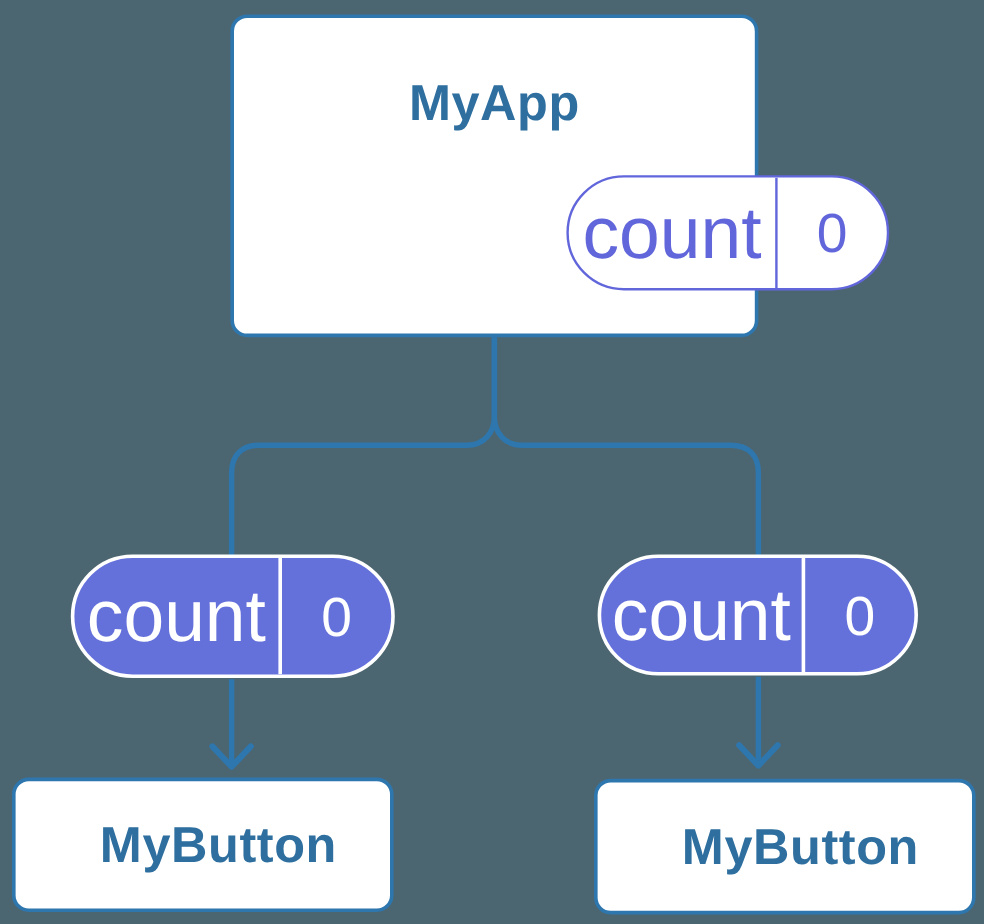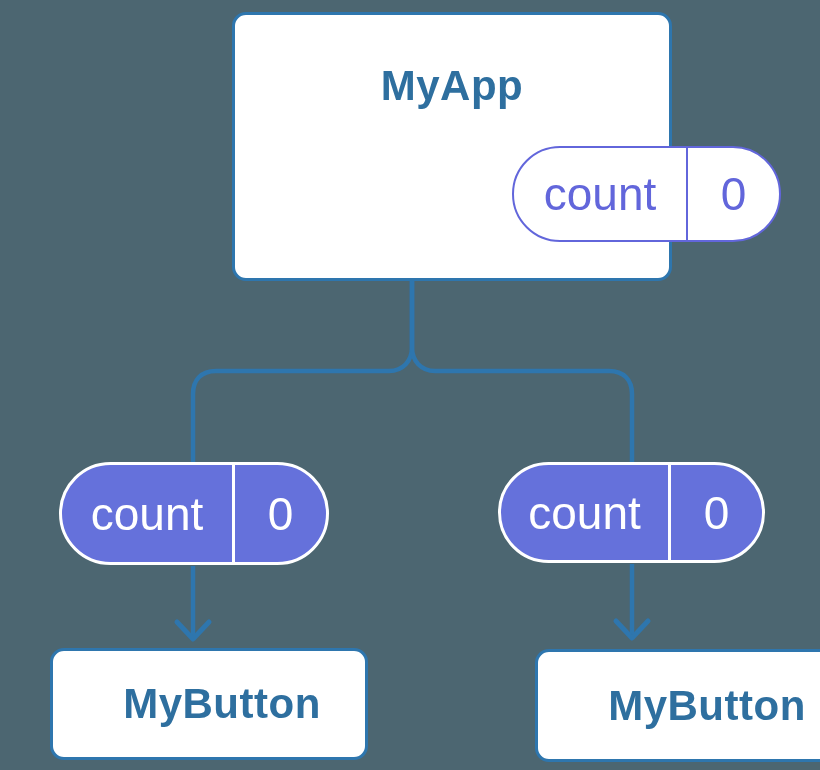--- a/index.html
+++ b/index.html
@@ -23,21 +23,20 @@
     left: 0;
     top: 0;
     pointer-events: none;
   }
   .card {
     position: absolute;
     background: #FFFFFF;
     border: 3px solid #2E76AE;
     border-radius: 14px;
     box-sizing: border-box;
-    margin-left: 40px;
   }
   .root-card {
     left: 192px;
     top: 12px;
     width: 440px;
     height: 269px;
   }
   .card-title {
     color: #2E6F9F;
     font-weight: bold;
@@ -102,21 +101,21 @@
     left: 498px;
     top: 462px;
     width: 267px;
     height: 101px;
   }
   .pill-label {
     flex: 1;
     display: flex;
     align-items: center;
     justify-content: center;
-    font-size: 46px;
+    font-size: 61px;
     line-height: 1;
   }
   .pill-divider {
     width: 2px;
     background: #6266DB;
   }
   .pill-filled .pill-divider {
     width: 3px;
     background: #FFFFFF;
   }

